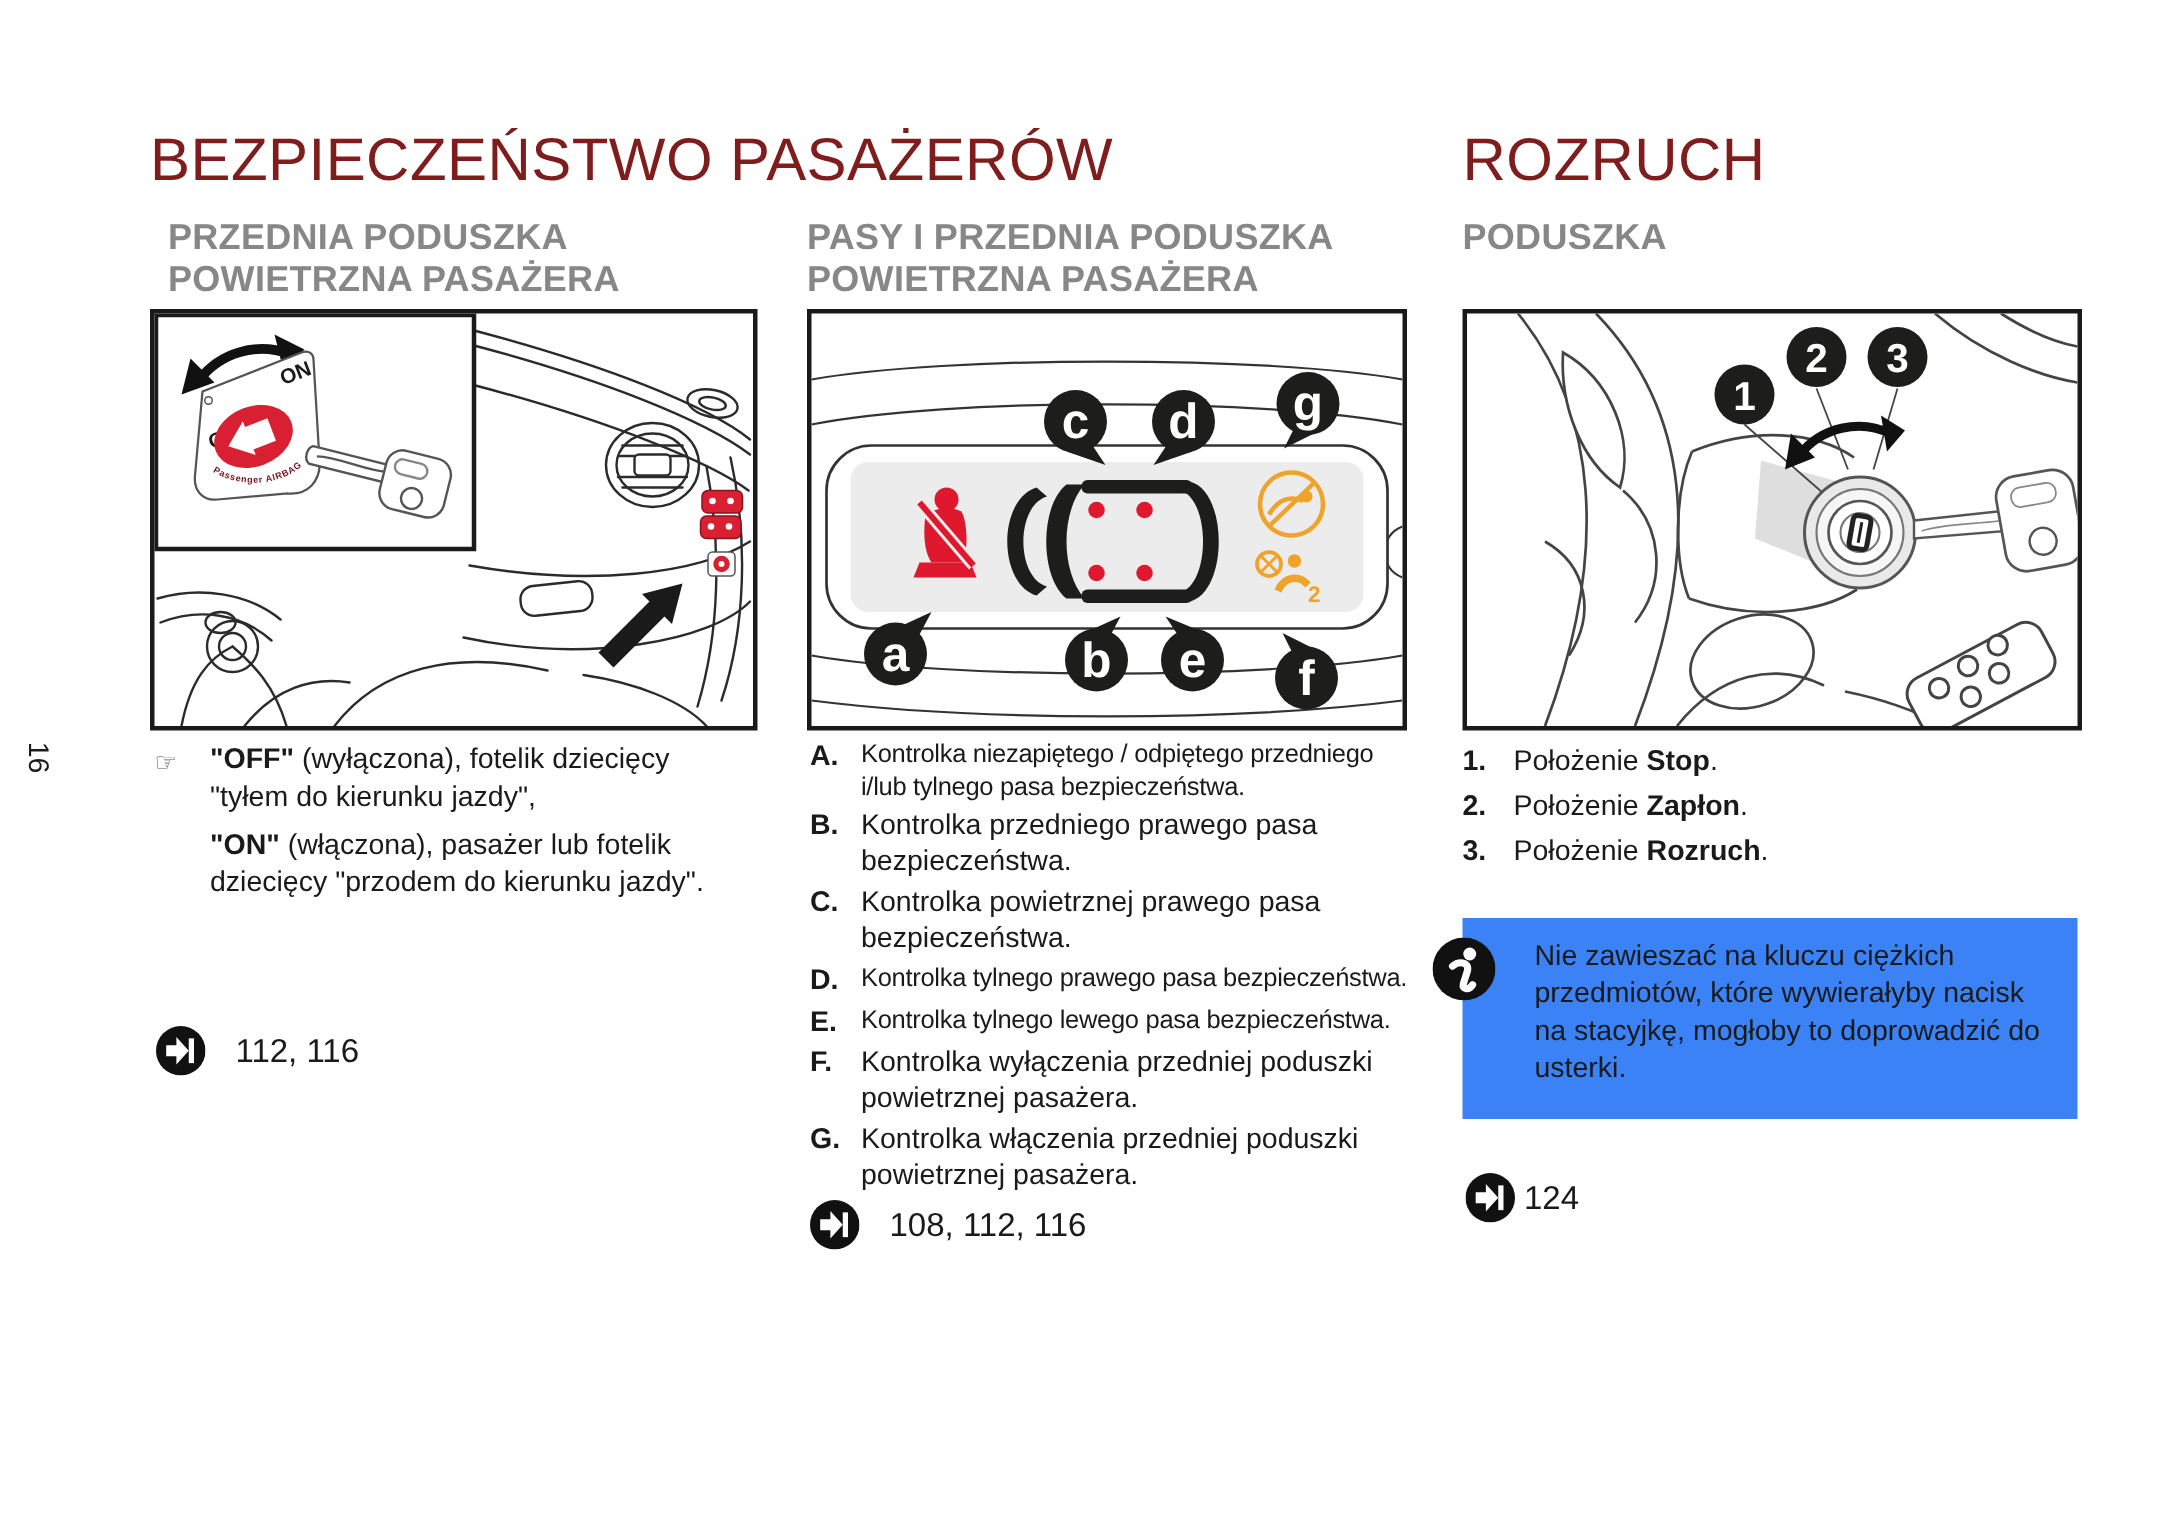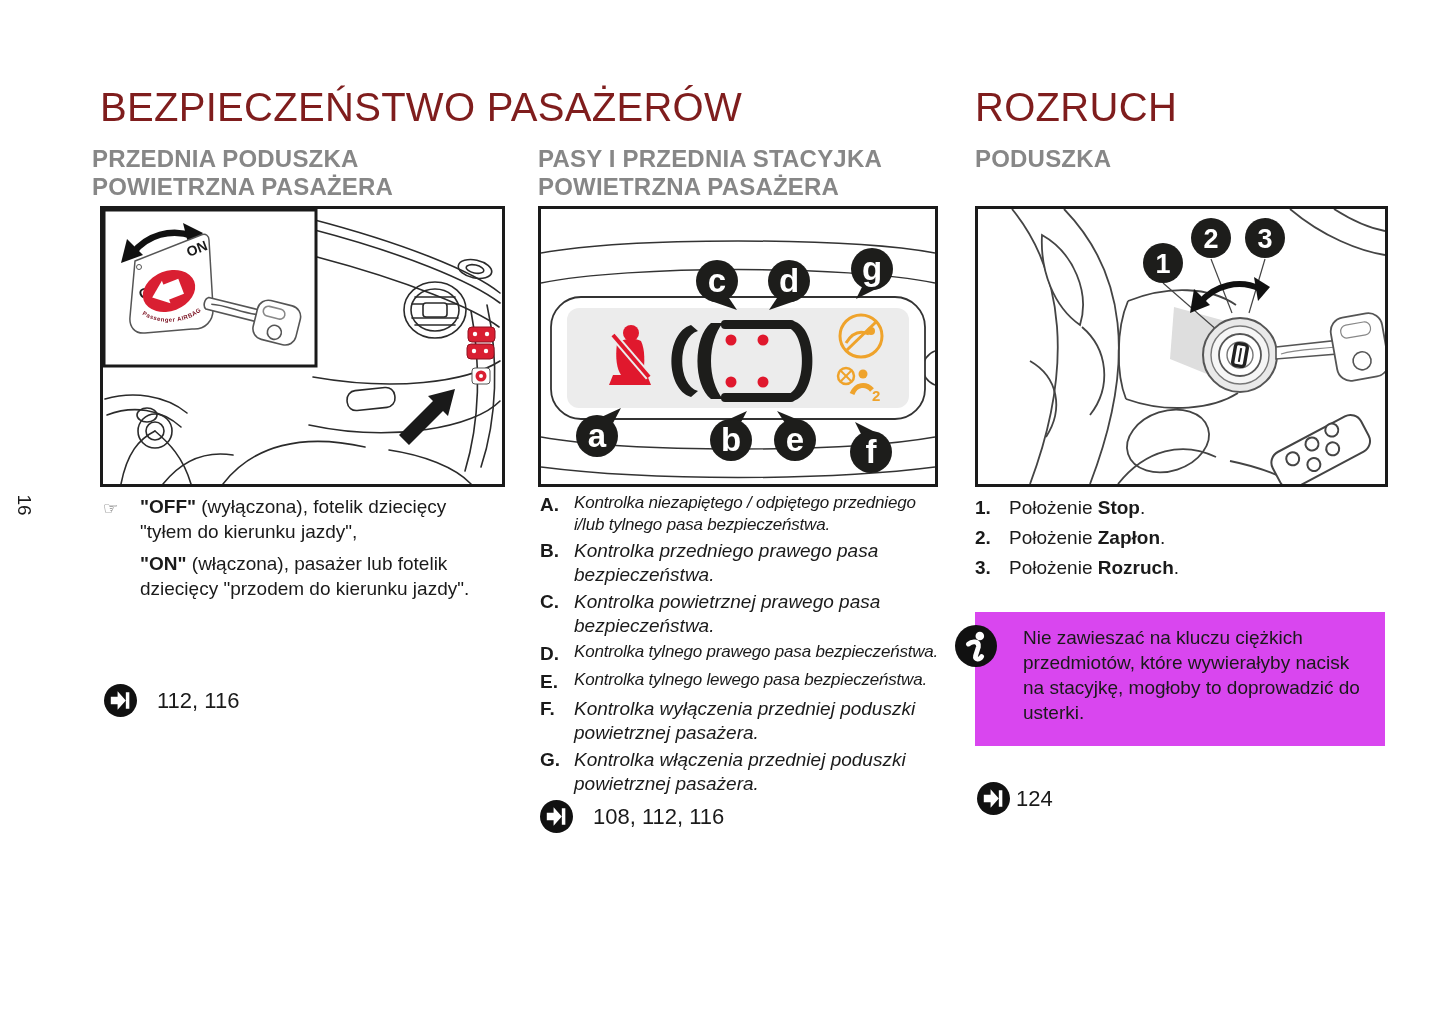--- a/index.html
+++ b/index.html
@@ -10,48 +10,48 @@
   .box{position:absolute;top:206px;height:275px;background:#fff;border:3px solid #1a1a1a;}
   .box svg{display:block;width:100%;height:100%;}
   .body-text{font-size:19px;line-height:25px;color:#1a1a1a;}
   .pointer-row{position:absolute;left:103px;top:494px;display:flex;align-items:flex-start;}
   .pointer-glyph{width:37px;font-size:17px;color:#555;padding-top:2px;}
   .intro{margin:0 0 7px 0;}
   .para{margin:0 0 7px 0;width:332px;}
   .list{position:absolute;margin:0;padding:0;list-style:none;}
   .list li{display:flex;margin-bottom:3px;}
   .list .letter{flex:0 0 34px;font-weight:bold;}
-  .list .txt{width:368px;font-style:italic;}
+  .list .txt{width:368px;}
   .condensed{font-size:17px;letter-spacing:-0.2px;line-height:22px;}
   .normal-li{line-height:24px;}
   .ref-row{position:absolute;display:flex;align-items:center;}
   .goto-icon{width:33px;height:33px;flex:0 0 33px;}
   .ref-text{margin-left:20px;font-size:22px;}
-  .note-box{position:absolute;left:975px;top:612px;width:410px;height:134px;background:#d946ef;}
+  .note-box{position:absolute;left:975px;top:612px;width:410px;height:134px;background:#3b82f6;}
   .note-text{padding:13px 16px 0 48px;font-size:19px;line-height:25px;}
   .info-badge{position:absolute;left:-20px;top:13px;width:42px;height:42px;}
   .page-num{position:absolute;left:4px;top:494px;width:40px;text-align:center;font-size:19px;transform:rotate(90deg);}
   .svgtext{font-family:"Liberation Sans","DejaVu Sans",sans-serif;}
 </style>
 </head>
 <body>
 
 <div id="page">
 
   <div class="page-num">16</div>
 
   <div class="main-title" style="left:100px">BEZPIECZEŃSTWO PASAŻERÓW</div>
   <div class="main-title" style="left:975px">ROZRUCH</div>
 
-  <div class="col-heading" style="left:92px;top:145px">
+  <div class="col-heading" style="left:112px;top:145px">
     <div>PRZEDNIA PODUSZKA</div>
     <div>POWIETRZNA PASAŻERA</div>
   </div>
   <div class="col-heading" style="left:538px;top:145px">
-    <div>PASY I PRZEDNIA STACYJKA</div>
+    <div>PASY I PRZEDNIA PODUSZKA</div>
     <div>POWIETRZNA PASAŻERA</div>
   </div>
   <div class="col-heading" style="left:975px;top:145px">
     <div>PODUSZKA</div>
   </div>
 
   <div class="box" style="left:100px;width:399px">
     <svg viewBox="0 0 399 275">
       <g stroke="#2b2b2b" stroke-width="1.6" fill="none" stroke-linecap="round">
         <path d="M208,10 C300,34 370,62 397,84"></path>

